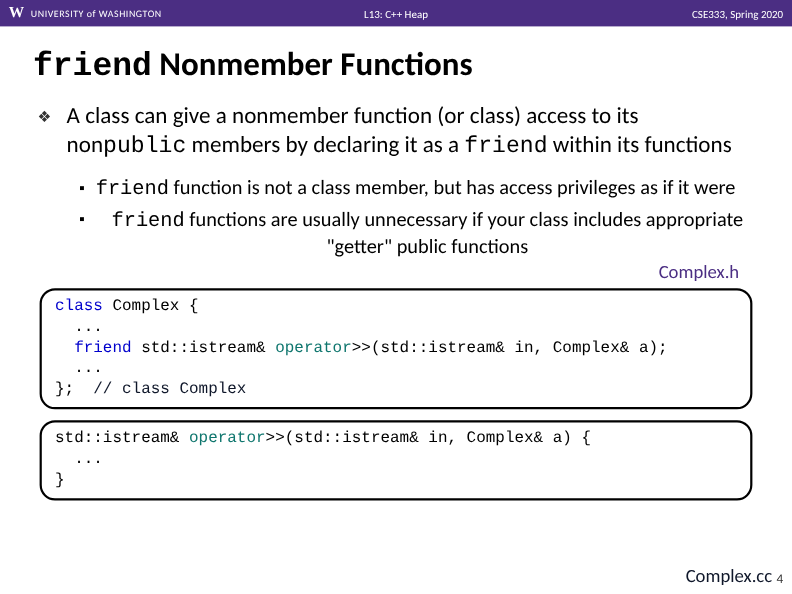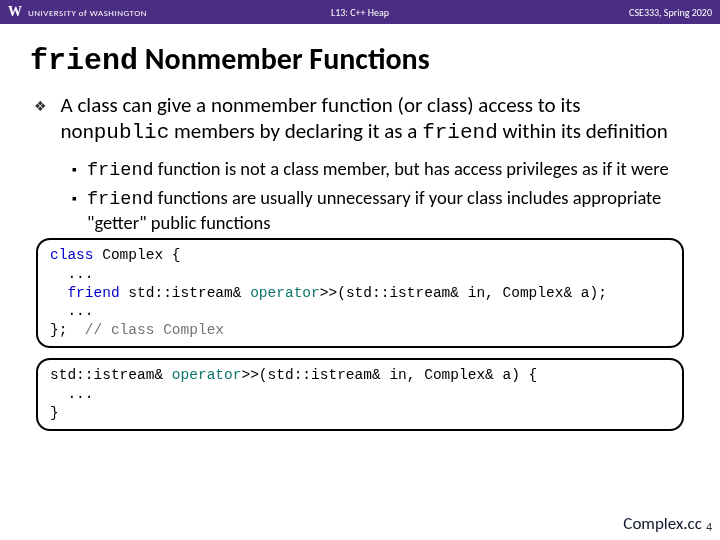--- a/index.html
+++ b/index.html
@@ -79,20 +79,21 @@
   }
   .bullet-sub .marker {
     font-size: 14px;
     margin-right: 10px;
     margin-top: 4px;
   }
   .bullet-sub .text {
     font-size: 18.5px;
     line-height: 1.25;
     color: #000;
+    text-align: center;
   }
   .mono-inline {
     font-family: Liberation Mono, monospace;
   }
   .file-label {
     text-align: right;
     color: #4b2e83;
     font-size: 17px;
     padding-right: 18px;
     margin-top: -2px;
@@ -109,21 +110,21 @@
     border-radius: 14px;
     padding: 6px 12px;
     margin: 4px 6px 10px 6px;
     font-family: "Courier New", monospace;
     font-size: 14.5px;
     line-height: 1.3;
     white-space: pre;
   }
   .kw-blue { color: #0000cc; }
   .kw-teal { color: #0f766e; }
-  .comment { color: #737373; }
+  .comment { color: #0f172a; }
   .page-num {
     position: absolute;
     bottom: 6px;
     right: 8px;
     font-size: 12px;
     color: #333;
   }
 </style>
 </head>
 <body>
@@ -136,33 +137,34 @@
   <div class="header-center">L13: C++ Heap</div>
   <div class="header-right">CSE333, Spring 2020</div>
 </div>
 
 <div class="content">
 
   <h1><span class="mono">friend</span><span> Nonmember Functions</span></h1>
 
   <div class="bullet-main">
     <span class="marker">❖</span>
-    <span class="text"><span>A class can give a nonmember function (or class) access to its non</span><span class="mono-inline">public</span><span> members by declaring it as a </span><span class="mono-inline">friend</span><span> within its definition</span></span>
+    <span class="text"><span>A class can give a nonmember function (or class) access to its non</span><span class="mono-inline">public</span><span> members by declaring it as a </span><span class="mono-inline">friend</span><span> within its functions</span></span>
   </div>
 
   <div class="bullet-sub">
     <span class="marker">▪</span>
     <span class="text"><span class="mono-inline">friend</span><span> function is not a class member, but has access privileges as if it were</span></span>
   </div>
 
   <div class="bullet-sub">
     <span class="marker">▪</span>
     <span class="text"><span class="mono-inline">friend</span><span> functions are usually unnecessary if your class includes appropriate "getter" public functions</span></span>
   </div>
 
+  <div class="file-label">Complex.h</div>
 
   <div class="code-box"><span class="kw-blue">class</span><span> Complex {</span>
 <span>  ...</span>
 <span class="kw-blue">  friend</span><span> std::istream&amp; </span><span class="kw-teal">operator</span><span>&gt;&gt;(std::istream&amp; in, Complex&amp; a);</span>
 <span>  ...</span>
 <span>};  </span><span class="comment">// class Complex</span></div>
 
   <div class="code-box"><span>std::istream&amp; </span><span class="kw-teal">operator</span><span>&gt;&gt;(std::istream&amp; in, Complex&amp; a) {</span>
 <span>  ...</span>
 <span>}</span></div>

